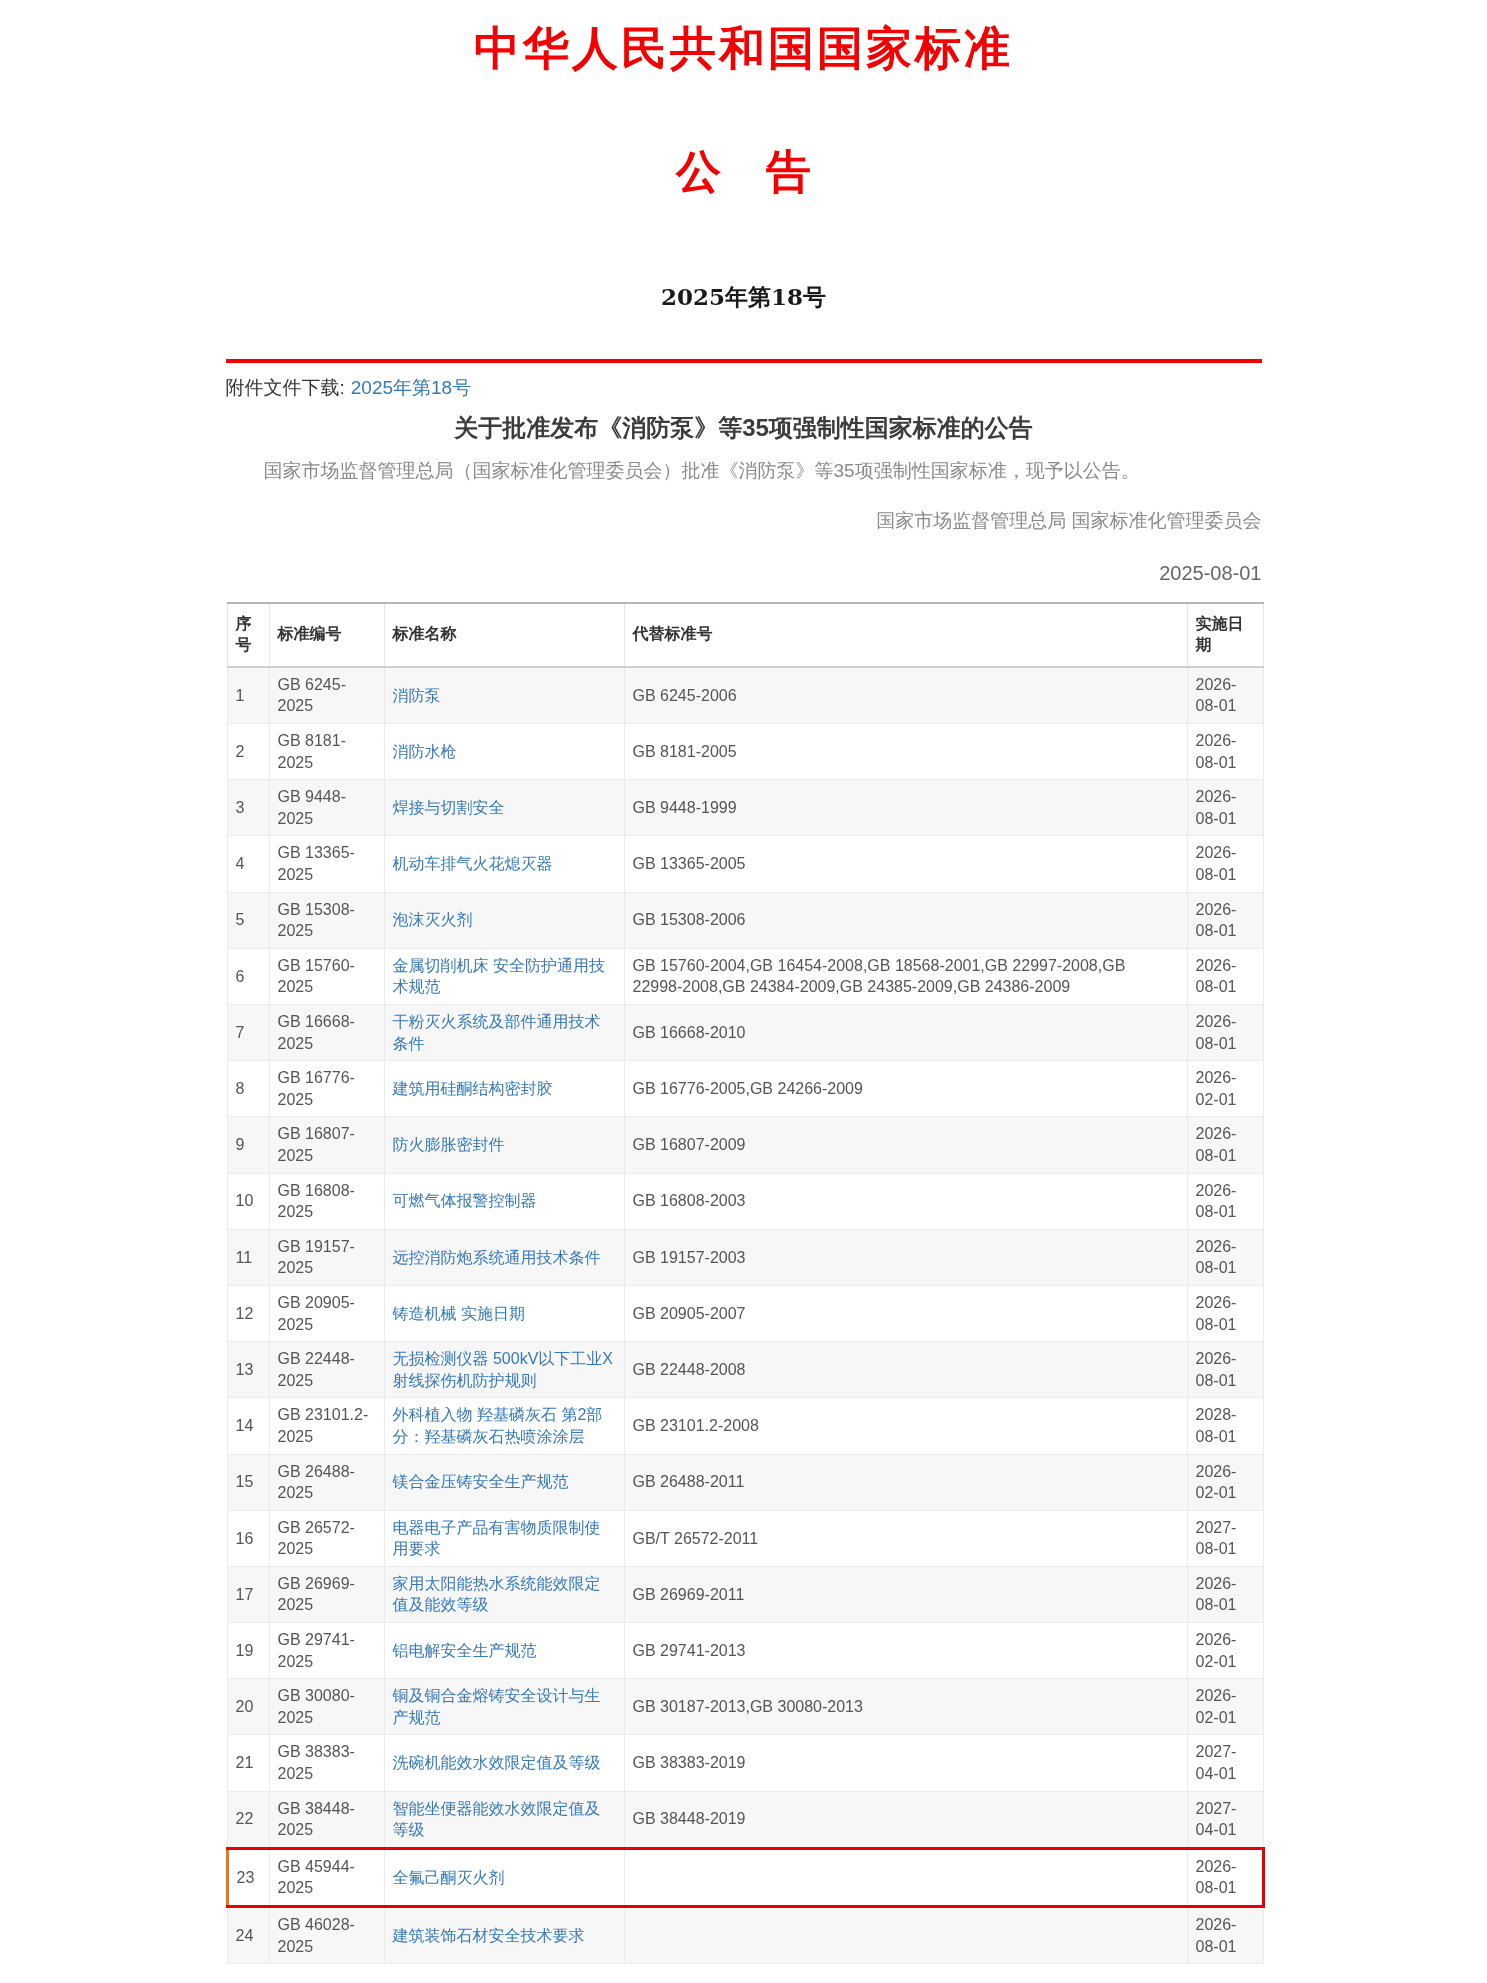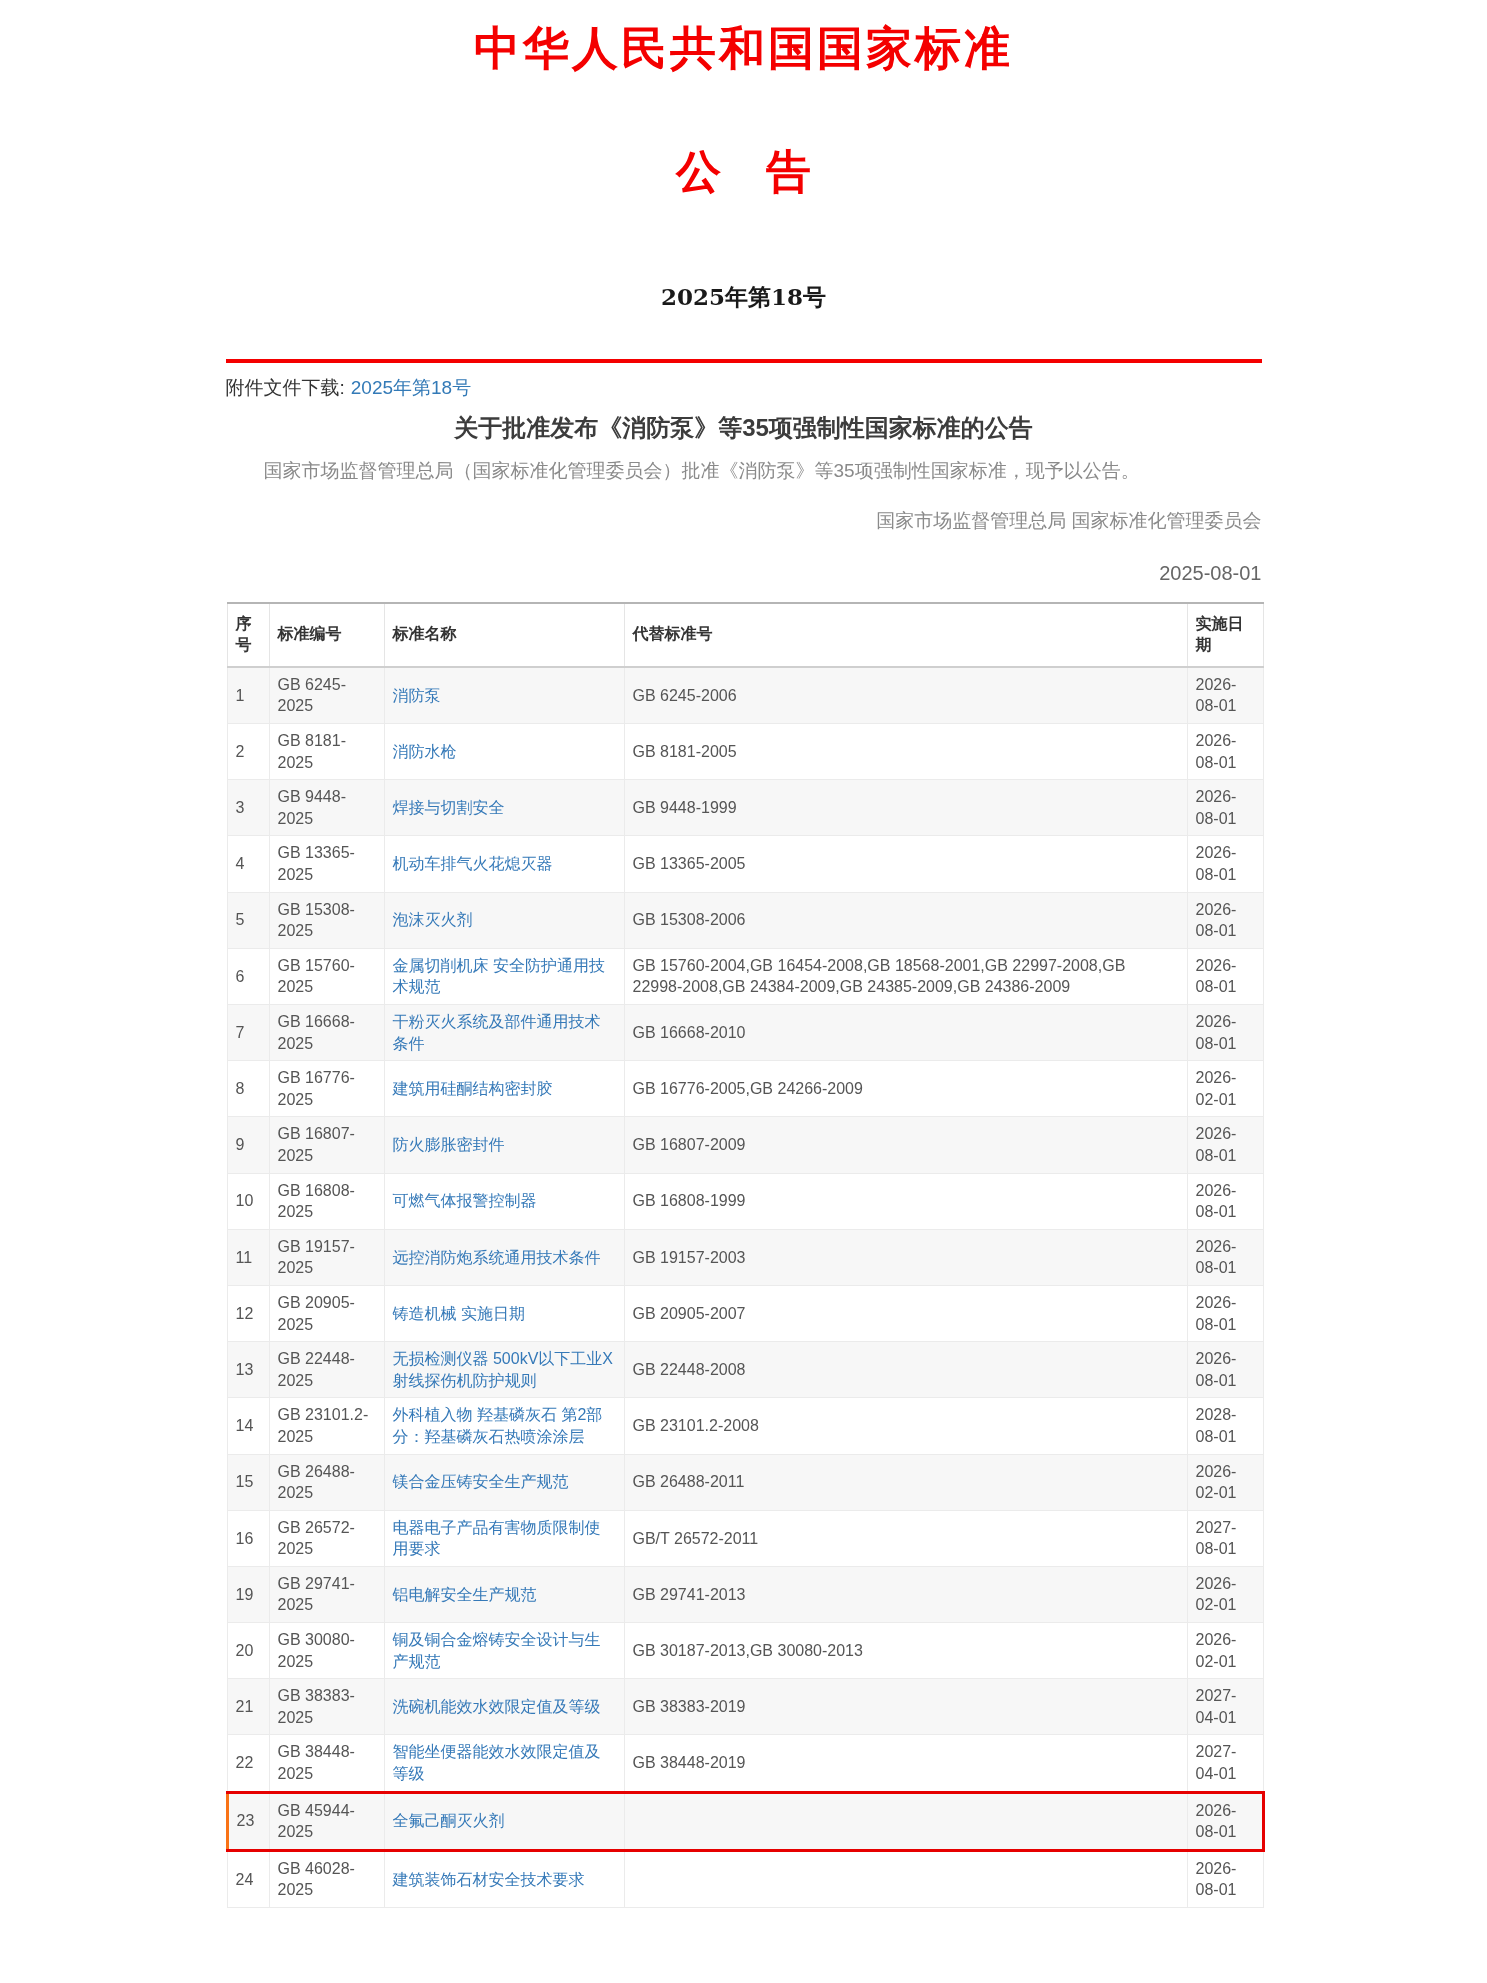--- a/index.html
+++ b/index.html
@@ -169,21 +169,21 @@
           <td>9</td>
           <td>GB 16807-2025</td>
           <td><a href="#">防火膨胀密封件</a></td>
           <td>GB 16807-2009</td>
           <td>2026-08-01</td>
         </tr>
         <tr>
           <td>10</td>
           <td>GB 16808-2025</td>
           <td><a href="#">可燃气体报警控制器</a></td>
-          <td>GB 16808-1999</td>
+          <td>GB 16808-2003</td>
           <td>2026-08-01</td>
         </tr>
         <tr>
           <td>11</td>
           <td>GB 19157-2025</td>
           <td><a href="#">远控消防炮系统通用技术条件</a></td>
           <td>GB 19157-2003</td>
           <td>2026-08-01</td>
         </tr>
         <tr>
@@ -215,20 +215,27 @@
           <td>2026-02-01</td>
         </tr>
         <tr>
           <td>16</td>
           <td>GB 26572-2025</td>
           <td><a href="#">电器电子产品有害物质限制使用要求</a></td>
           <td>GB/T 26572-2011</td>
           <td>2027-08-01</td>
         </tr>
         <tr>
+          <td>17</td>
+          <td>GB 26969-2025</td>
+          <td><a href="#">家用太阳能热水系统能效限定值及能效等级</a></td>
+          <td>GB 26969-2011</td>
+          <td>2026-08-01</td>
+        </tr>
+        <tr>
           <td>19</td>
           <td>GB 29741-2025</td>
           <td><a href="#">铝电解安全生产规范</a></td>
           <td>GB 29741-2013</td>
           <td>2026-02-01</td>
         </tr>
         <tr>
           <td>20</td>
           <td>GB 30080-2025</td>
           <td><a href="#">铜及铜合金熔铸安全设计与生产规范</a></td>

